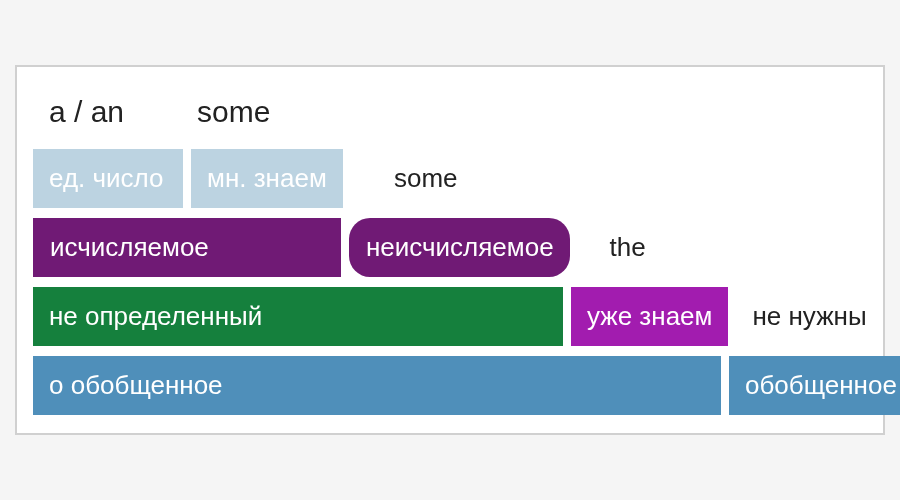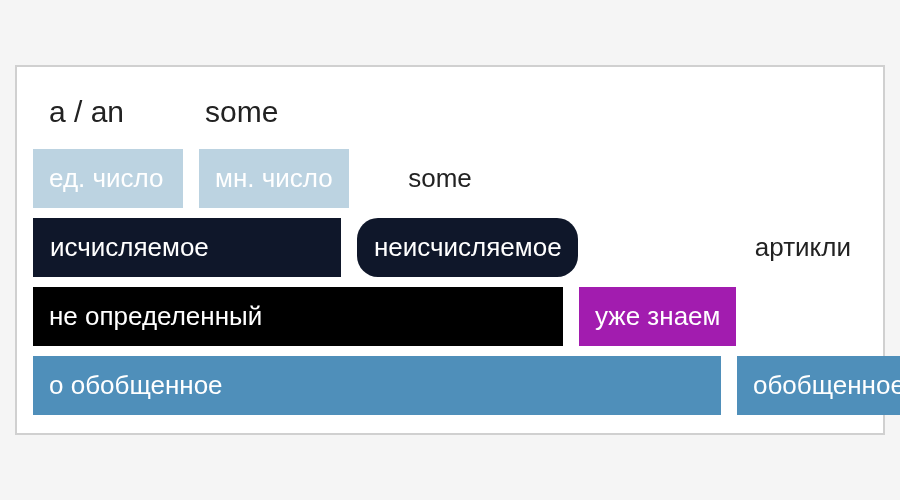--- a/index.html
+++ b/index.html
@@ -14,38 +14,38 @@
   }
   .frame {
     background: #fff;
     border: 2px solid #d0d0d0;
     padding: 18px 16px 18px 16px;
     width: 870px;
   }
   .row {
     display: flex;
     align-items: flex-end;
-    gap: 16px;
+    gap: 8px;
     margin-bottom: 10px;
   }
   .row:last-child { margin-bottom: 0; }
   .cell {
     display: flex;
     align-items: center;
     padding: 14px 16px;
     font-size: 26px;
     white-space: nowrap;
   }
   .block { color: #fff; }
   .label { color: #222; font-weight: 400; }
   .label-top { font-size: 30px; padding: 10px 16px; }
   
   .c1 { background: #bcd3e1; }
-  .c2 { background: #0f172a; padding-left: 17px; }
-  .c3 { background: #000000; }
+  .c2 { background: #701a75; padding-left: 17px; }
+  .c3 { background: #15803d; }
   .c4 { background: #a21caf; }
   .c5 { background: #4f8fba; }
   
   .w-aan { flex: 0 0 140px; }
   .w-some-top { flex: 0 0 120px; }
   .w-ed { flex: 0 0 150px; }
   .w-mn { flex: 0 0 150px; }
   .w-some2 { flex: 0 0 150px; justify-content: center; }
   .w-isch { flex: 0 0 308px; }
   .w-neisch { flex: 0 0 214px; border-radius: 21px; }
@@ -62,33 +62,34 @@
 
 <div class="frame">
 
   <div class="row">
     <div class="cell label label-top w-aan">a / an</div>
     <div class="cell label label-top w-some-top">some</div>
   </div>
 
   <div class="row">
     <div class="cell block c1 w-ed">ед. число</div>
-    <div class="cell block c1 w-mn">мн. число</div>
+    <div class="cell block c1 w-mn">мн. знаем</div>
     <div class="cell label w-some2">some</div>
   </div>
 
   <div class="row">
     <div class="cell block c2 w-isch">исчисляемое</div>
     <div class="cell block c2 w-neisch">неисчисляемое</div>
-    <div class="cell label w-art">артикли</div>
+    <div class="cell label w-the">the</div>
   </div>
 
   <div class="row">
     <div class="cell block c3 w-neopr">не определенный</div>
     <div class="cell block c4 w-uzhe">уже знаем</div>
+    <div class="cell label w-nenuzh">не нужны</div>
   </div>
 
   <div class="row">
     <div class="cell block c5 w-konkr">о обобщенное</div>
     <div class="cell block c5 w-obob">обобщенное</div>
   </div>
 
 </div>
 
 </body></html>

